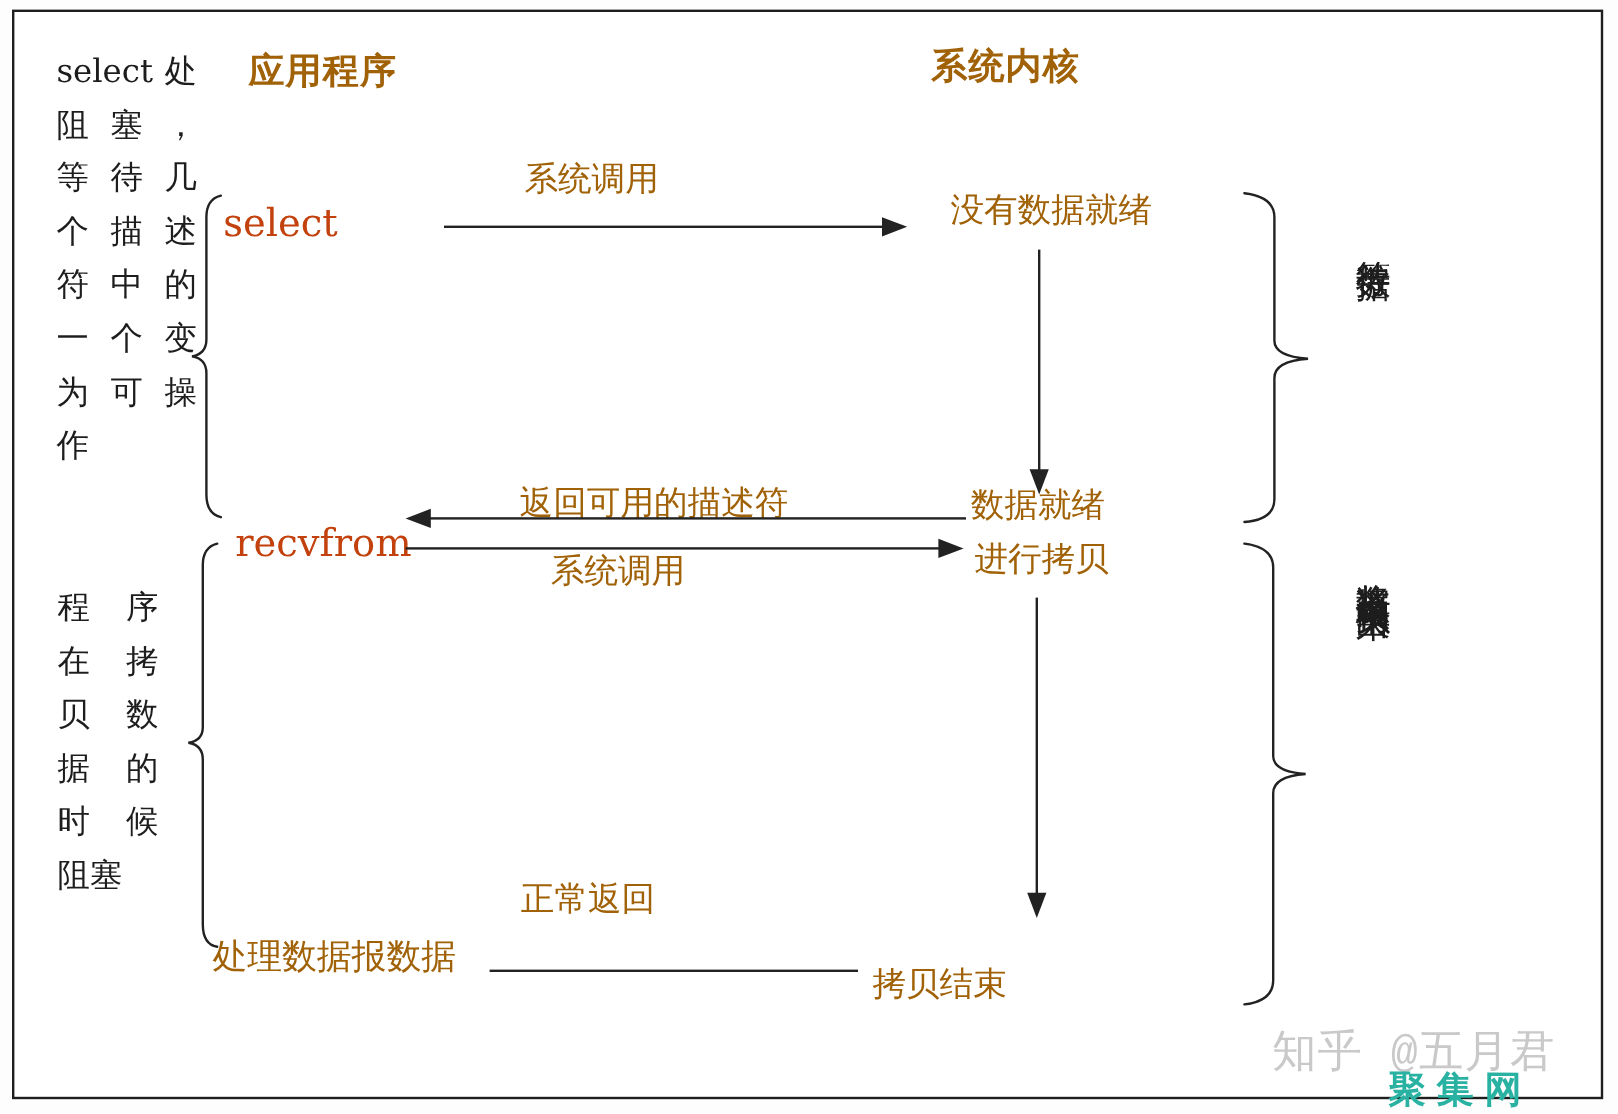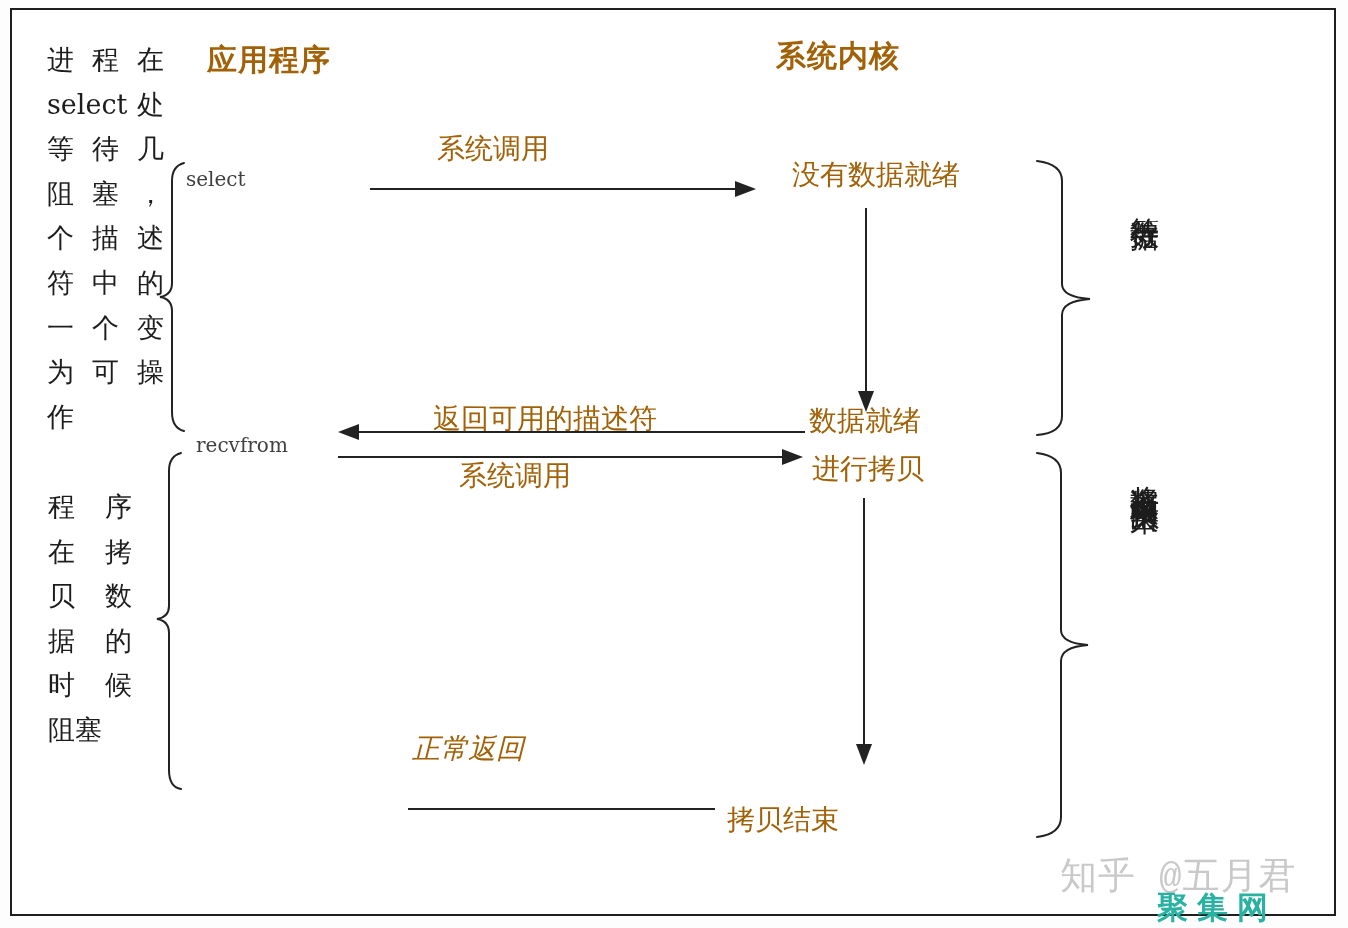--- a/index.html
+++ b/index.html
@@ -5,21 +5,21 @@
   html,body{margin:0;padding:0;background:#fff;}
   .canvas{
     position:relative;width:1348px;height:928px;background:#fdfdfd;overflow:hidden;
     font-family:"DejaVu Serif","Liberation Serif",serif;color:#222;
   }
   .frame{position:absolute;left:10px;top:8px;width:1326px;height:908px;
     border:2px solid #1e1e1e;box-sizing:border-box;background:#fff;}
   .abs{position:absolute;}
   .cjk{font-size:28px;line-height:1;white-space:nowrap;color:#a16207;}
   .hdr{font-size:30px;font-weight:bold;letter-spacing:1px;}
-  .code{font-size:20px;color:#404040;}
+  .code{font-size:32px;color:#c2410c;}
   
   .noteblock{display:block;}
   .note-row{font-size:27px;line-height:44.6px;text-align:justify;text-align-last:justify;color:#1d1d1d;}
   .note-row.nj{text-align-last:left;}
   
   .hline{position:absolute;height:2px;background:#222;}
   .vline{position:absolute;width:2px;background:#222;}
   .head-right{position:absolute;width:0;height:0;border-left:21px solid #222;
     border-top:8px solid transparent;border-bottom:8px solid transparent;}
   .head-left{position:absolute;width:0;height:0;border-right:21px solid #222;
@@ -38,24 +38,23 @@
 </head>
 <body>
 
 <div class="canvas">
   <div class="frame"></div>
 
   <div class="abs cjk hdr" style="left:207px;top:45px;">应用程序</div>
   <div class="abs cjk hdr" style="left:776px;top:41px;">系统内核</div>
 
   <div class="abs noteblock" style="left:47px;top:38px;width:117px;">
-    <div class="note-row">进 程 在</div>
     <div class="note-row">select 处</div>
+    <div class="note-row">阻 塞 ，</div>
     <div class="note-row">等 待 几</div>
-    <div class="note-row">阻 塞 ，</div>
     <div class="note-row">个 描 述</div>
     <div class="note-row">符 中 的</div>
     <div class="note-row">一 个 变</div>
     <div class="note-row">为 可 操</div>
     <div class="note-row nj">作</div>
   </div>
 
   <div class="abs noteblock" style="left:48px;top:485px;width:84px;">
     <div class="note-row">程 序</div>
     <div class="note-row">在 拷</div>
@@ -85,41 +84,42 @@
     <div class="head-right" style="right:0;top:0;"></div>
   </div>
   <div class="abs cjk" style="left:792px;top:161px;">没有数据就绪</div>
 
   <div class="abs" style="left:858px;top:208px;width:16px;height:204px;">
     <div class="vline" style="left:7px;top:0;height:186px;"></div>
     <div class="head-down" style="left:0;bottom:0;"></div>
   </div>
 
   <div class="abs cjk" style="left:809px;top:407px;">数据就绪</div>
-  <div class="abs cjk" style="left:812px;top:455px;">进行拷贝</div>
+  <div class="abs cjk" style="left:812px;top:455px;font-family:Liberation Mono, monospace;">进行拷贝</div>
 
   <div class="abs cjk" style="left:433px;top:381px;margin-top:24px;">返回可用的描述符</div>
   <div class="abs" style="left:338px;top:424px;width:467px;height:16px;">
     <div class="hline" style="right:0;top:7px;width:449px;"></div>
     <div class="head-left" style="left:0;top:0;"></div>
   </div>
 
   <div class="abs" style="left:338px;top:449px;width:465px;height:16px;">
     <div class="hline" style="left:0;top:7px;width:447px;"></div>
     <div class="head-right" style="right:0;top:0;"></div>
   </div>
   <div class="abs cjk" style="left:459px;top:462px;">系统调用</div>
 
   <div class="abs" style="left:856px;top:498px;width:16px;height:267px;">
     <div class="vline" style="left:7px;top:0;height:249px;"></div>
     <div class="head-down" style="left:0;bottom:0;"></div>
   </div>
 
-  <div class="abs cjk" style="left:412px;top:735px;font-style:italic;">正常返回</div>
+  <div class="abs cjk" style="left:434px;top:735px;">正常返回</div>
   <div class="abs hline" style="left:408px;top:808px;width:307px;"></div>
+  <div class="abs cjk" style="left:177px;top:783px;font-size:29px;">处理数据报数据</div>
   <div class="abs cjk" style="left:727px;top:806px;">拷贝结束</div>
 
   <div class="abs" style="left:1034px;top:158px;">
     <svg class="brace" width="60" height="280" viewBox="0 0 60 280">
       <path d="M 3 3 Q 28 6 28 23 L 28 126 Q 28 139 56 141 Q 28 143 28 157 L 28 258 Q 28 275 3 277"></path>
     </svg>
   </div>
   <div class="abs vtext" style="left:1128px;top:194px;">等待数据</div>
 
   <div class="abs" style="left:1034px;top:450px;">

